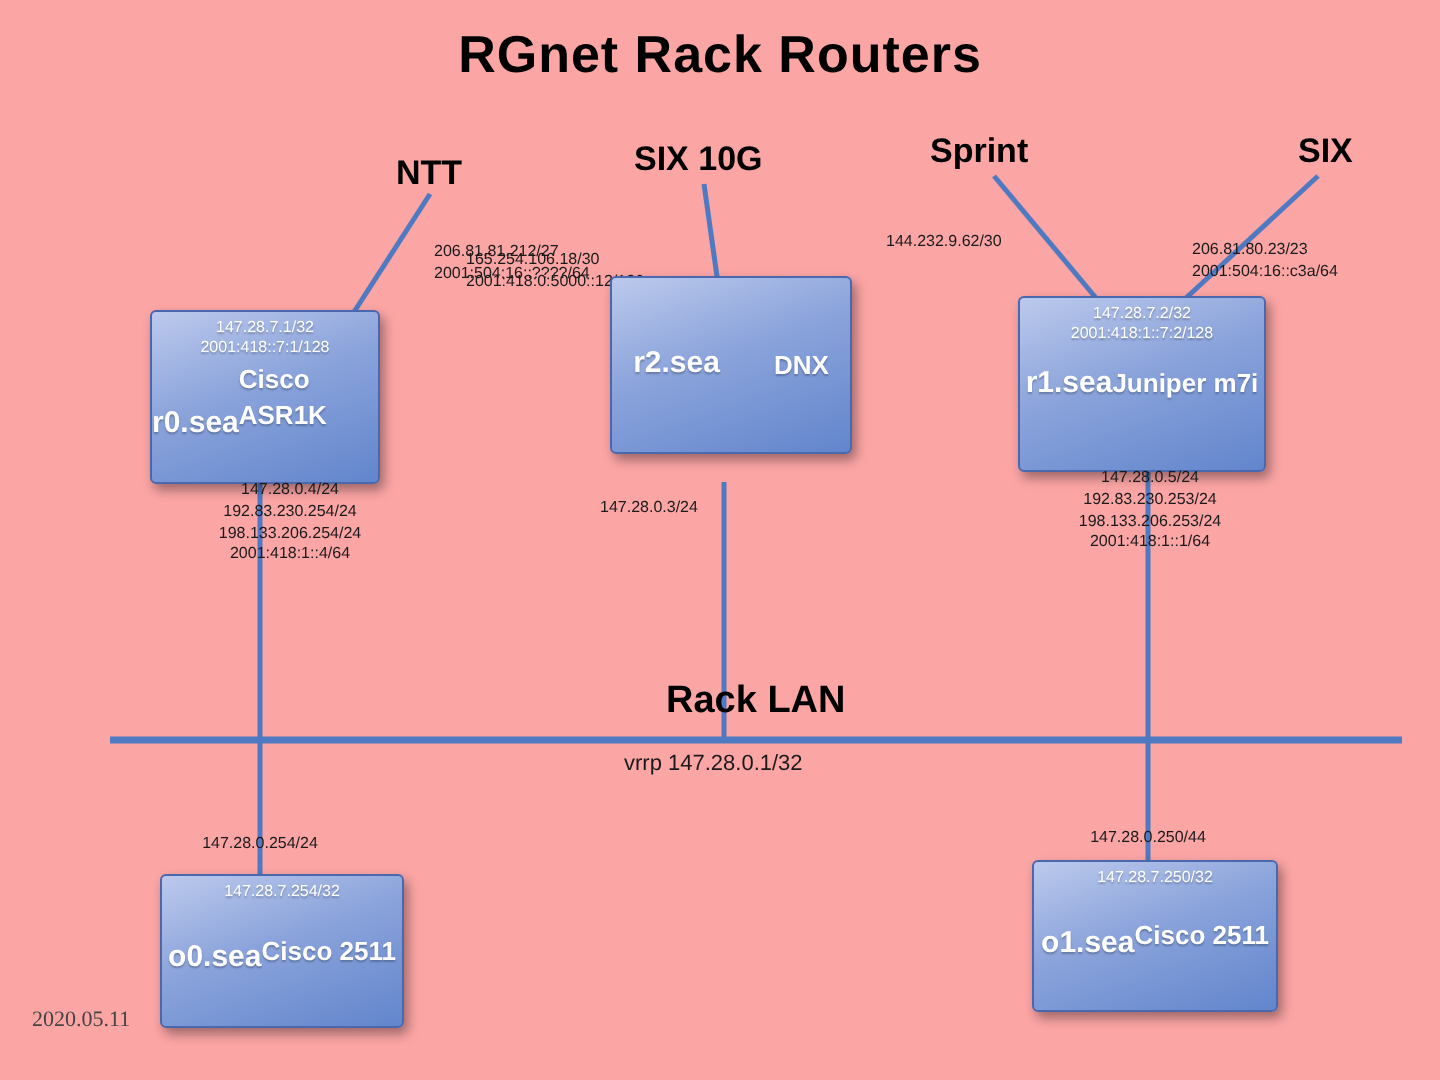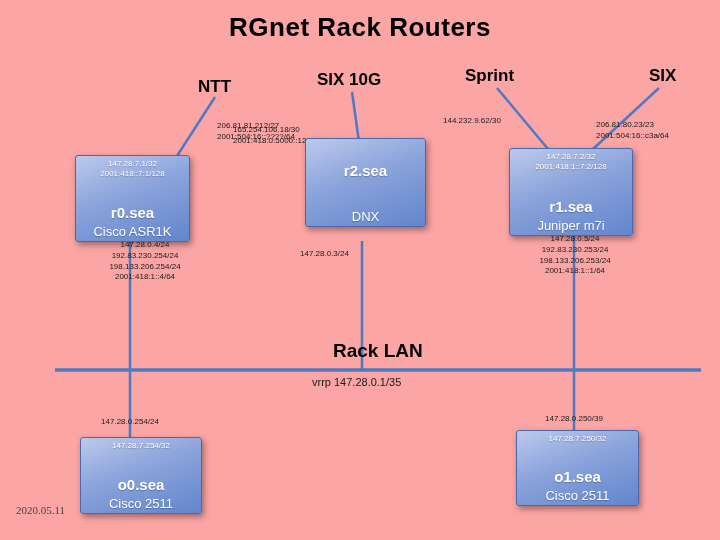--- a/index.html
+++ b/index.html
@@ -16,29 +16,29 @@
   .uplabel{position:absolute;font-size:17px;font-weight:600;color:#000;white-space:nowrap;}
   .addr{
     position:absolute;font-size:8px;line-height:1.35;color:#1a1a1a;
     white-space:pre-line;
   }
   .addr.center{text-align:center;}
   .node{
     position:absolute;border-radius:3px;border:1px solid #4a68ae;
     background:linear-gradient(160deg,#bcc9ec 0%,#8aa3db 45%,#6285cc 100%);
     box-shadow:2px 3px 6px rgba(0,0,0,.38);
-    display:flex;flex-direction:column;align-items:center;justify-content:flex-end;
+    display:flex;flex-direction:row;align-items:center;justify-content:center;
     color:#fff;text-shadow:0 1px 1px rgba(0,0,0,.25);
   }
   .loop{
     position:absolute;top:3px;left:0;right:0;text-align:center;
     font-size:8px;line-height:1.3;color:#fff;white-space:pre-line;
   }
   .nname{font-size:15px;font-weight:600;line-height:1.35;}
-  .nmodel{font-size:13px;font-weight:400;line-height:1.35;}
+  .nmodel{font-size:13px;font-weight:700;line-height:1.35;}
   .lan-label{position:absolute;font-size:19px;font-weight:600;color:#000;}
   .vrrp{position:absolute;font-size:11px;color:#1a1a1a;}
   .date{position:absolute;font-size:11px;color:#444;}
 </style>
 </head>
 <body>
 
 <div class="slide">
 
   <svg class="wires" width="720" height="540" viewBox="0 0 720 540">
@@ -94,24 +94,24 @@
 192.83.230.254/24
 198.133.206.254/24
 2001:418:1::4/64</div>
   <div class="addr" style="left:300px;top:249px;">147.28.0.3/24</div>
   <div class="addr center" style="left:515px;top:234px;width:120px;">147.28.0.5/24
 192.83.230.253/24
 198.133.206.253/24
 2001:418:1::1/64</div>
 
   <div class="lan-label" style="left:333px;top:340px;">Rack LAN</div>
-  <div class="vrrp" style="left:312px;top:376px;">vrrp 147.28.0.1/35</div>
+  <div class="vrrp" style="left:312px;top:376px;">vrrp 147.28.0.1/32</div>
 
   <div class="addr center" style="left:80px;top:417px;width:100px;">147.28.0.254/24</div>
-  <div class="addr center" style="left:524px;top:414px;width:100px;">147.28.0.250/39</div>
+  <div class="addr center" style="left:524px;top:414px;width:100px;">147.28.0.250/44</div>
 
   <div class="node" style="left:80px;top:437px;width:120px;height:75px;">
     <div class="loop">147.28.7.254/32</div>
     <div class="nname" style="margin-top:8px;">o0.sea</div>
     <div class="nmodel">Cisco 2511</div>
   </div>
 
   <div class="node" style="left:516px;top:430px;width:121px;height:74px;">
     <div class="loop">147.28.7.250/32</div>
     <div class="nname" style="margin-top:8px;">o1.sea</div>

